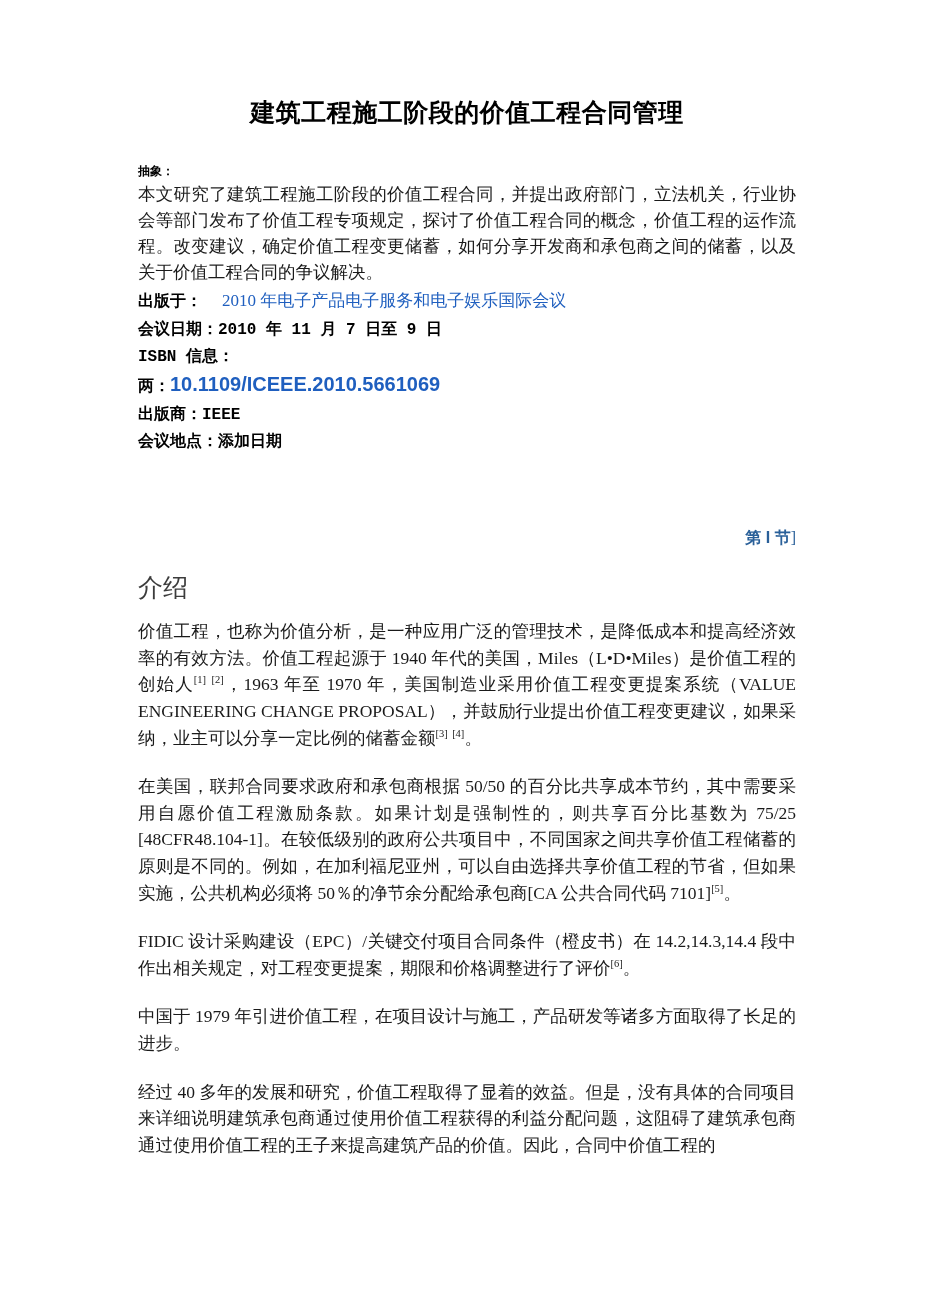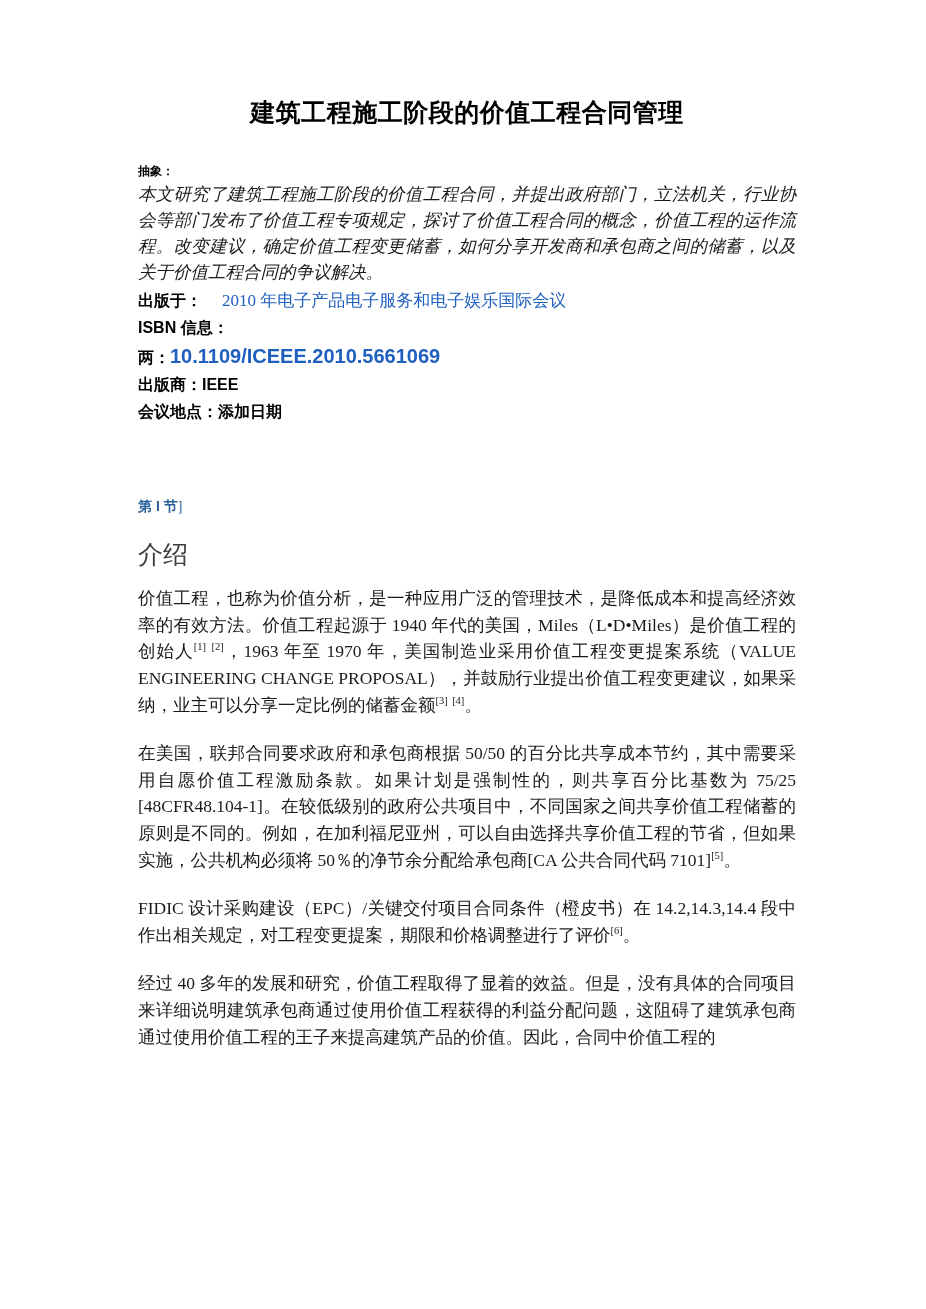--- a/index.html
+++ b/index.html
@@ -30,38 +30,37 @@
     letter-spacing: 0.5px;
     color: #000000;
   }
   .meta-block {
     font-family: "Liberation Serif", serif;
     font-size: 17.5px;
     line-height: 1.45;
     color: #1a1a1a;
   }
   .meta-label {
-    font-family: Liberation Sans, sans-serif;
+    font-family: Liberation Mono, monospace;
     font-weight: bold;
     font-size: 16px;
     color: #000000;
   }
   .abstract-head {
     font-family: "Liberation Sans", sans-serif;
     font-weight: bold;
     font-size: 12px;
     margin-bottom: 2px;
     color: #000000;
   }
   .abstract-body {
     font-size: 17.5px;
     line-height: 1.47;
     text-align: justify;
     margin: 0 0 2px 0;
-    font-style: italic;
   }
   .meta-line {
     margin: 0;
     line-height: 1.52;
     white-space: nowrap;
   }
   .link {
     color: #1f5fbf;
     font-family: "Liberation Serif", serif;
     font-weight: normal;
@@ -71,23 +70,24 @@
   .link-sans {
     color: #1f5fbf;
     font-family: "Liberation Sans", sans-serif;
     font-weight: bold;
     font-size: 20px;
   }
   .section-num {
     color: #2a6099;
     font-family: "Liberation Sans", sans-serif;
     font-weight: bold;
-    font-size: 14px;
+    font-size: 16px;
     margin-top: 74px;
     margin-bottom: 22px;
+    text-align: right;
   }
   .section-num .bracket {
     font-family: "Liberation Serif", serif;
     font-weight: normal;
     color: #2a6099;
   }
   .section-title {
     color: #3c3c3c;
     font-family: "Liberation Serif", serif;
     font-size: 25px;
@@ -116,20 +116,23 @@
 
   <div class="meta-block">
 
     <div class="abstract-head">抽象：</div>
     <p class="abstract-body">本文研究了建筑工程施工阶段的价值工程合同，并提出政府部门，立法机关，行业协会等部门发布了价值工程专项规定，探讨了价值工程合同的概念，价值工程的运作流程。改变建议，确定价值工程变更储蓄，如何分享开发商和承包商之间的储蓄，以及关于价值工程合同的争议解决。</p>
 
     <p class="meta-line">
       <span class="meta-label">出版于：</span><span class="link">2010 年电子产品电子服务和电子娱乐国际会议</span>
     </p>
 
+    <p class="meta-line">
+      <span class="meta-label">会议日期：</span><span class="meta-label">2010 年 11 月 7 日至 9 日</span>
+    </p>
 
 
     <p class="meta-line">
       <span class="meta-label">ISBN 信息：</span><span class="meta-label"></span>
     </p>
 
 
     <p class="meta-line">
       <span class="meta-label">两：</span><span class="link-sans">10.1109/ICEEE.2010.5661069</span>
     </p>
@@ -147,16 +150,17 @@
   <div class="section-num">
     <span>第 I 节</span><span class="bracket">]</span>
   </div>
 
   <h2 class="section-title">介绍</h2>
 
   <div>
     <p class="body" id="p1"><span>价值工程，也称为价值分析，是一种应用广泛的管理技术，是降低成本和提高经济效率的有效方法。价值工程起源于 1940 年代的美国，Miles（L•D•Miles）是价值工程的创始人</span><sup>[1]</sup><span> </span><sup>[2]</sup><span>，1963 年至 1970 年，美国制造业采用价值工程变更提案系统（VALUE ENGINEERING CHANGE PROPOSAL），并鼓励行业提出价值工程变更建议，如果采纳，业主可以分享一定比例的储蓄金额</span><sup>[3]</sup><span> </span><sup>[4]</sup><span>。</span></p>
     <p class="body" id="p2"><span>在美国，联邦合同要求政府和承包商根据 50/50 的百分比共享成本节约，其中需要采用自愿价值工程激励条款。如果计划是强制性的，则共享百分比基数为 75/25 [48CFR48.104-1]。在较低级别的政府公共项目中，不同国家之间共享价值工程储蓄的原则是不同的。例如，在加利福尼亚州，可以自由选择共享价值工程的节省，但如果实施，公共机构必须将 50％的净节余分配给承包商[CA 公共合同代码 7101]</span><sup>[5]</sup><span>。</span></p>
     <p class="body" id="p3"><span>FIDIC 设计采购建设（EPC）/关键交付项目合同条件（橙皮书）在 14.2,14.3,14.4 段中作出相关规定，对工程变更提案，期限和价格调整进行了评价</span><sup>[6]</sup><span>。</span></p>
+    <p class="body" id="p4"><span>中国于 1979 年引进价值工程，在项目设计与施工，产品研发等诸多方面取得了长足的进步。</span></p>
     <p class="body" id="p5"><span>经过 40 多年的发展和研究，价值工程取得了显着的效益。但是，没有具体的合同项目来详细说明建筑承包商通过使用价值工程获得的利益分配问题，这阻碍了建筑承包商通过使用价值工程的王子来提高建筑产品的价值。因此，合同中价值工程的</span></p>
   </div>
 
 </div>
 
 </body></html>

